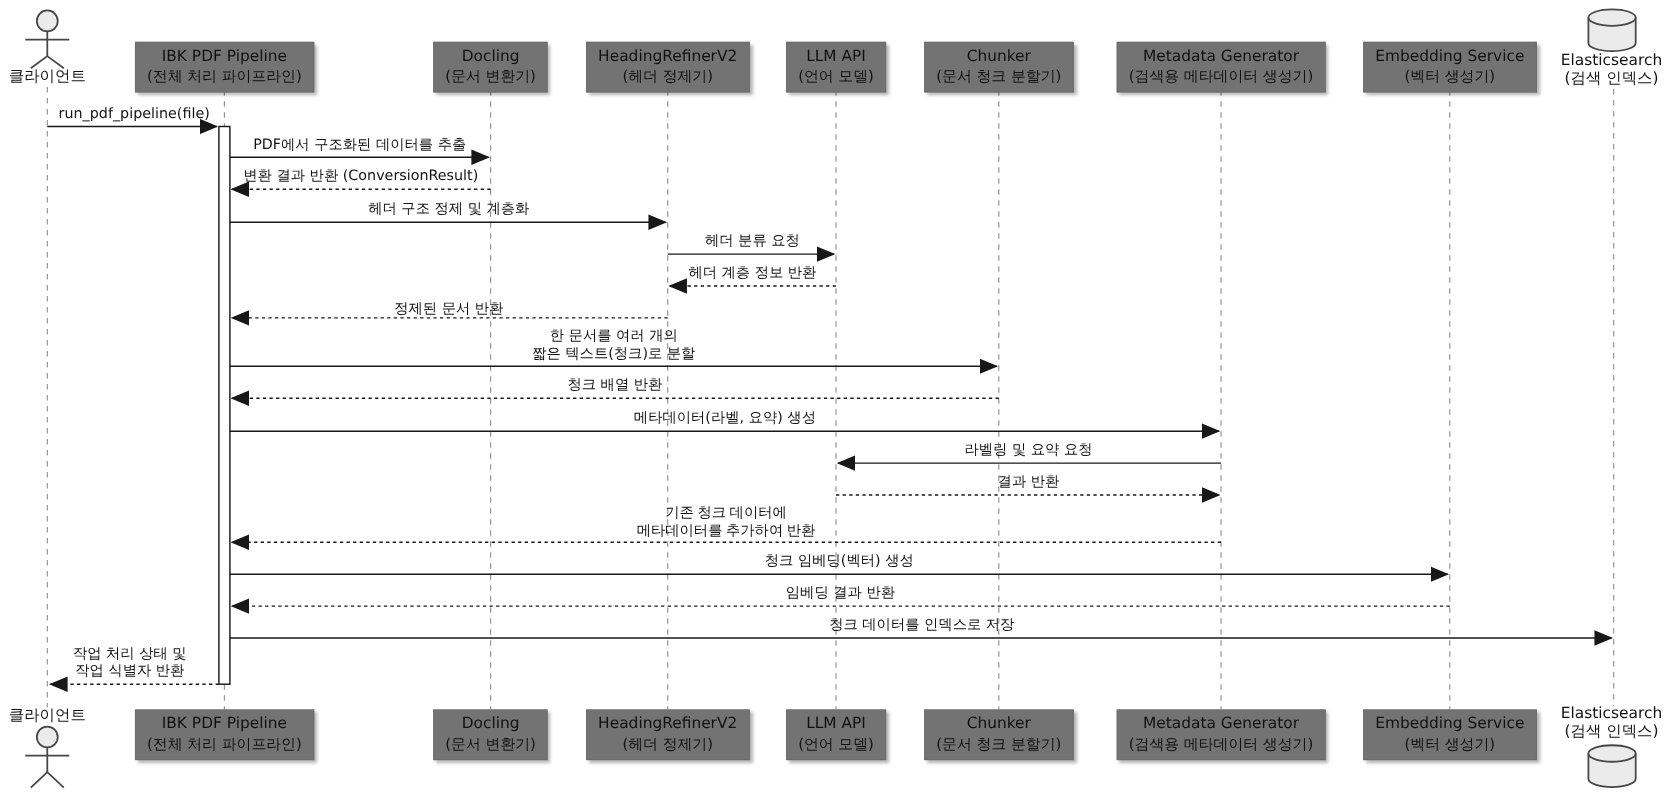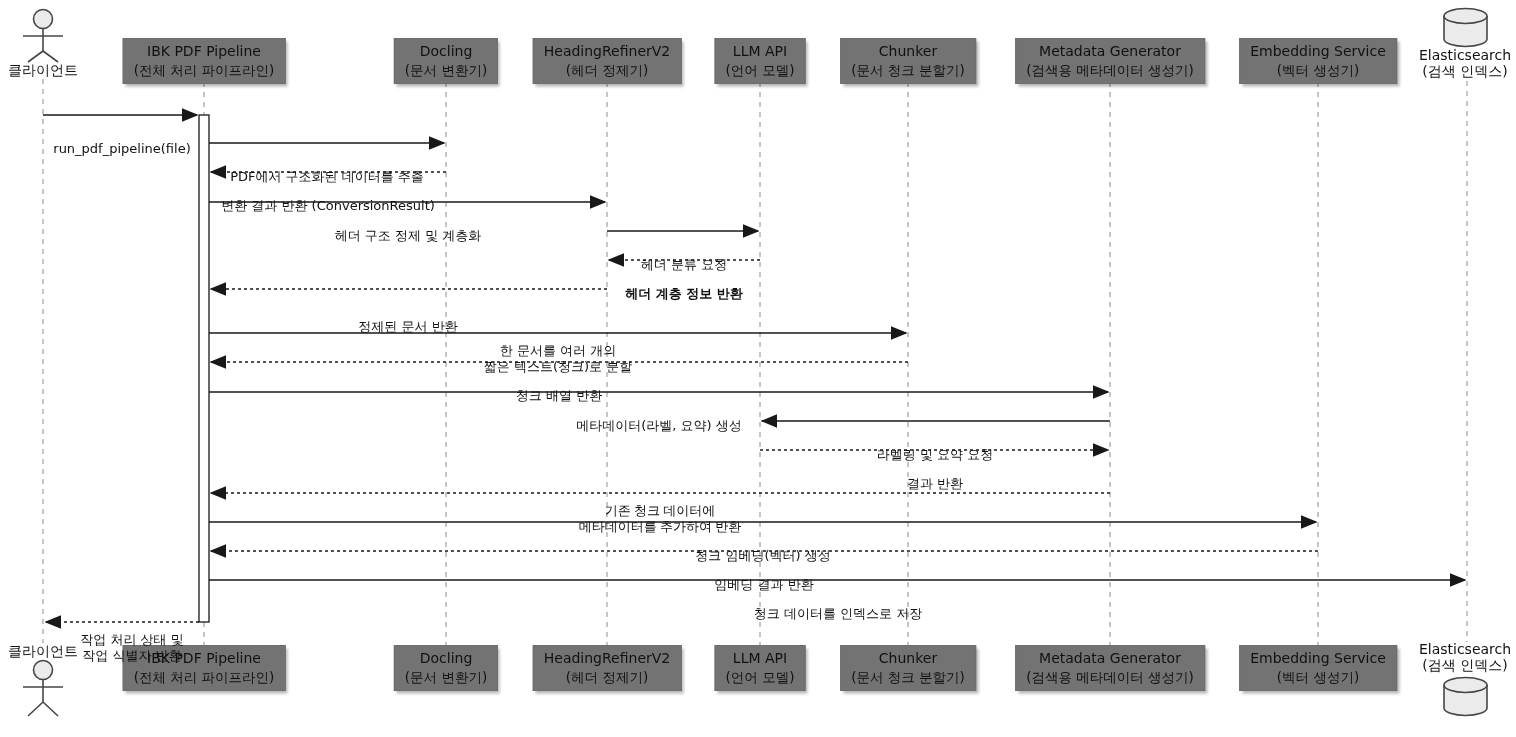--- a/index.html
+++ b/index.html
@@ -4,21 +4,21 @@
 <style>
   html,body{margin:0;padding:0;background:#fff;}
   .stage{position:relative;width:1516px;height:737px;background:#fff;overflow:hidden;
          font-family:"DejaVu Sans","Liberation Sans",sans-serif;color:#111;}
   .stage svg{position:absolute;left:0;top:0;}
   .pbox{position:absolute;transform:translateX(-50%);background:#737373;border:1.5px solid #6E6E6E;
         box-shadow:2.5px 2.5px 3px rgba(0,0,0,0.3);padding:3px 10px;text-align:center;white-space:nowrap;}
   .pname{font-size:14px;line-height:19px;}
   .psub{font-size:13.5px;line-height:19px;}
   .plabel{position:absolute;transform:translateX(-50%);text-align:center;white-space:nowrap;font-size:14px;line-height:16px;}
-  .msg{position:absolute;transform:translateX(-50%);text-align:center;white-space:nowrap;font-size:13px;line-height:16px;margin-top:45px;}
+  .msg{position:absolute;transform:translateX(-50%);text-align:center;white-space:nowrap;font-size:13px;line-height:16px;}
 </style>
 </head>
 <body>
 
 <div class="stage">
 
   <svg width="1516" height="737" viewBox="0 0 1516 737">
     <defs>
       <marker id="arr" viewBox="0 0 12 10" refX="11" refY="5" markerWidth="13" markerHeight="11" orient="auto-start-reverse">
         <path d="M0,0 L12,5 L0,10 z" fill="#181818"></path>
@@ -154,35 +154,35 @@
   <div class="plabel" style="left:1465px;top:641px;">
     <div>Elasticsearch</div>
     <div>(검색 인덱스)</div>
   </div>
 
   <div class="msg" style="left:122px;top:96px;">run_pdf_pipeline(file)</div>
   <div class="msg" style="left:327px;top:124px;">PDF에서 구조화된 데이터를 추출</div>
   <div class="msg" style="left:328px;top:153px;">변환 결과 반환 (ConversionResult)</div>
   <div class="msg" style="left:408px;top:183px;">헤더 구조 정제 및 계층화</div>
   <div class="msg" style="left:684px;top:212px;">헤더 분류 요청</div>
-  <div class="msg" style="left:684px;top:241px;font-weight:bold;">헤더 계층 정보 반환</div>
+  <div class="msg" style="left:684px;top:241px;">헤더 계층 정보 반환</div>
   <div class="msg" style="left:408px;top:274px;">정제된 문서 반환</div>
   <div class="msg" style="left:558px;top:298px;">
     <div>한 문서를 여러 개의</div>
     <div>짧은 텍스트(청크)로 분할</div>
   </div>
   <div class="msg" style="left:559px;top:343px;">청크 배열 반환</div>
   <div class="msg" style="left:659px;top:373px;text-align:right;">메타데이터(라벨, 요약) 생성</div>
   <div class="msg" style="left:935px;top:402px;text-align:right;">라벨링 및 요약 요청</div>
   <div class="msg" style="left:935px;top:431px;">결과 반환</div>
   <div class="msg" style="left:660px;top:458px;font-family:Liberation Serif, serif;">
     <div>기존 청크 데이터에</div>
     <div>메타데이터를 추가하여 반환</div>
   </div>
   <div class="msg" style="left:763px;top:503px;">청크 임베딩(벡터) 생성</div>
   <div class="msg" style="left:764px;top:532px;">임베딩 결과 반환</div>
   <div class="msg" style="left:838px;top:561px;">청크 데이터를 인덱스로 저장</div>
-  <div class="msg" style="left:132px;top:587px;">
+  <div class="msg" style="left:118px;top:587px;">
     <div>작업 처리 상태 및</div>
     <div>작업 식별자 반환</div>
   </div>
 
 </div>
 
 </body></html>

